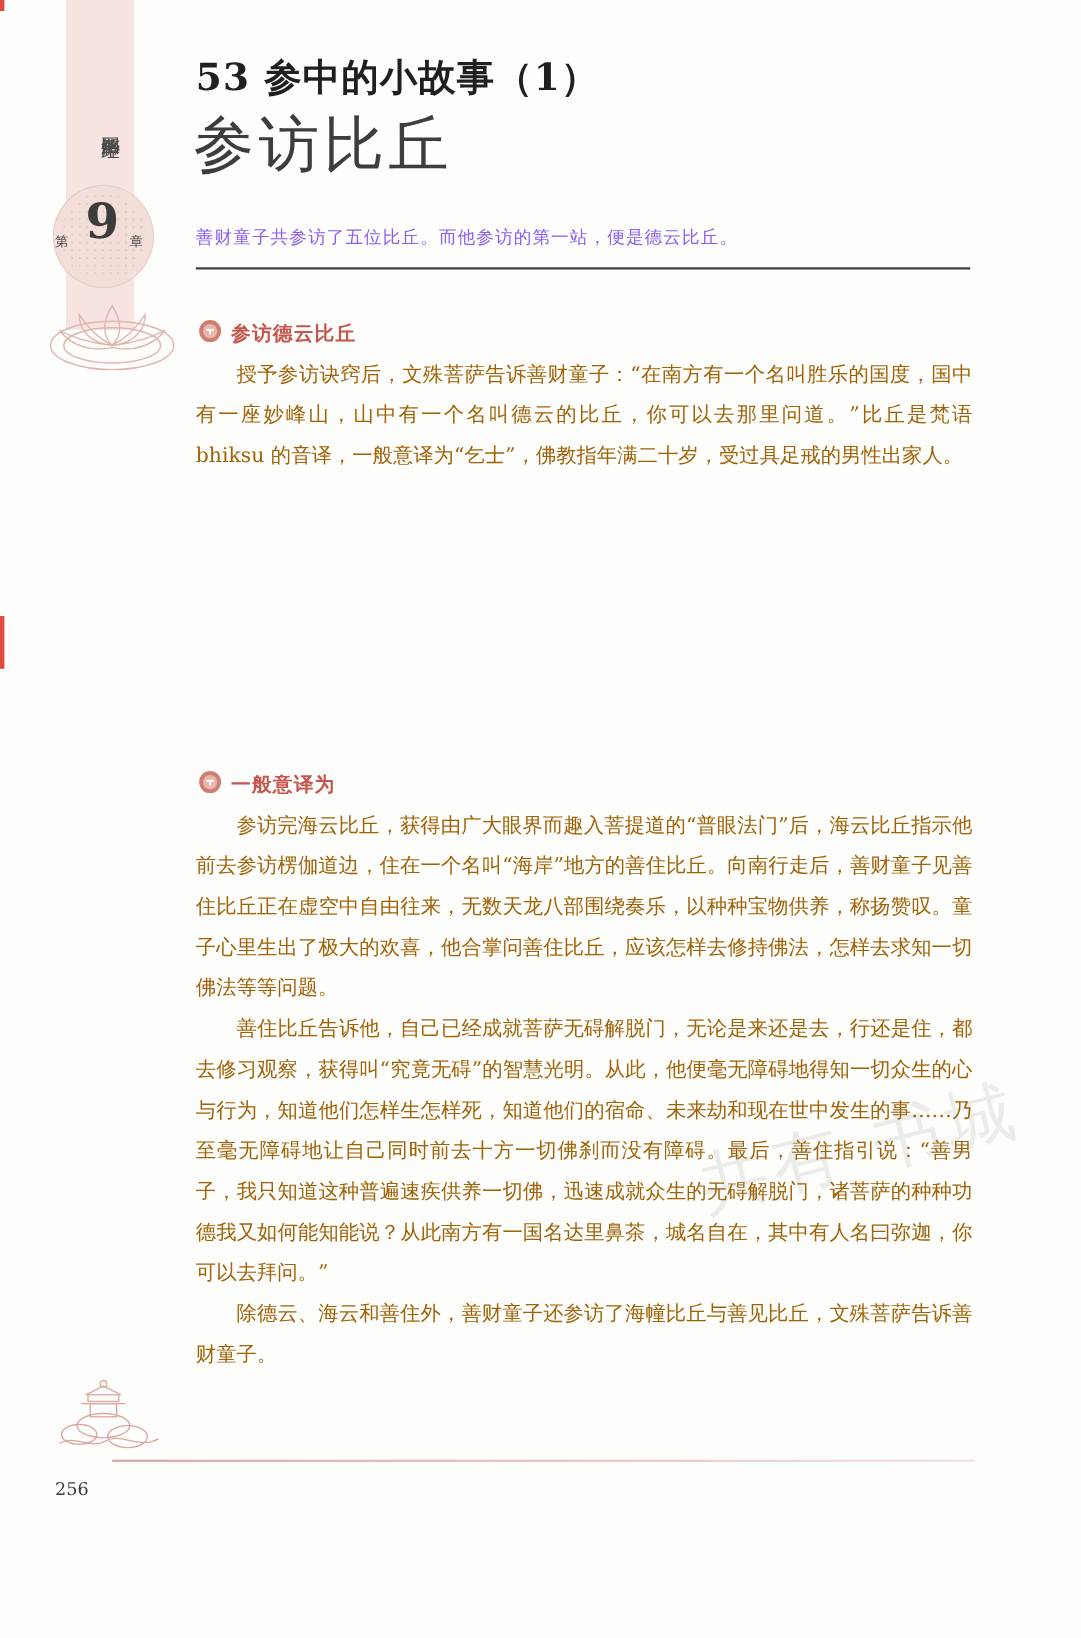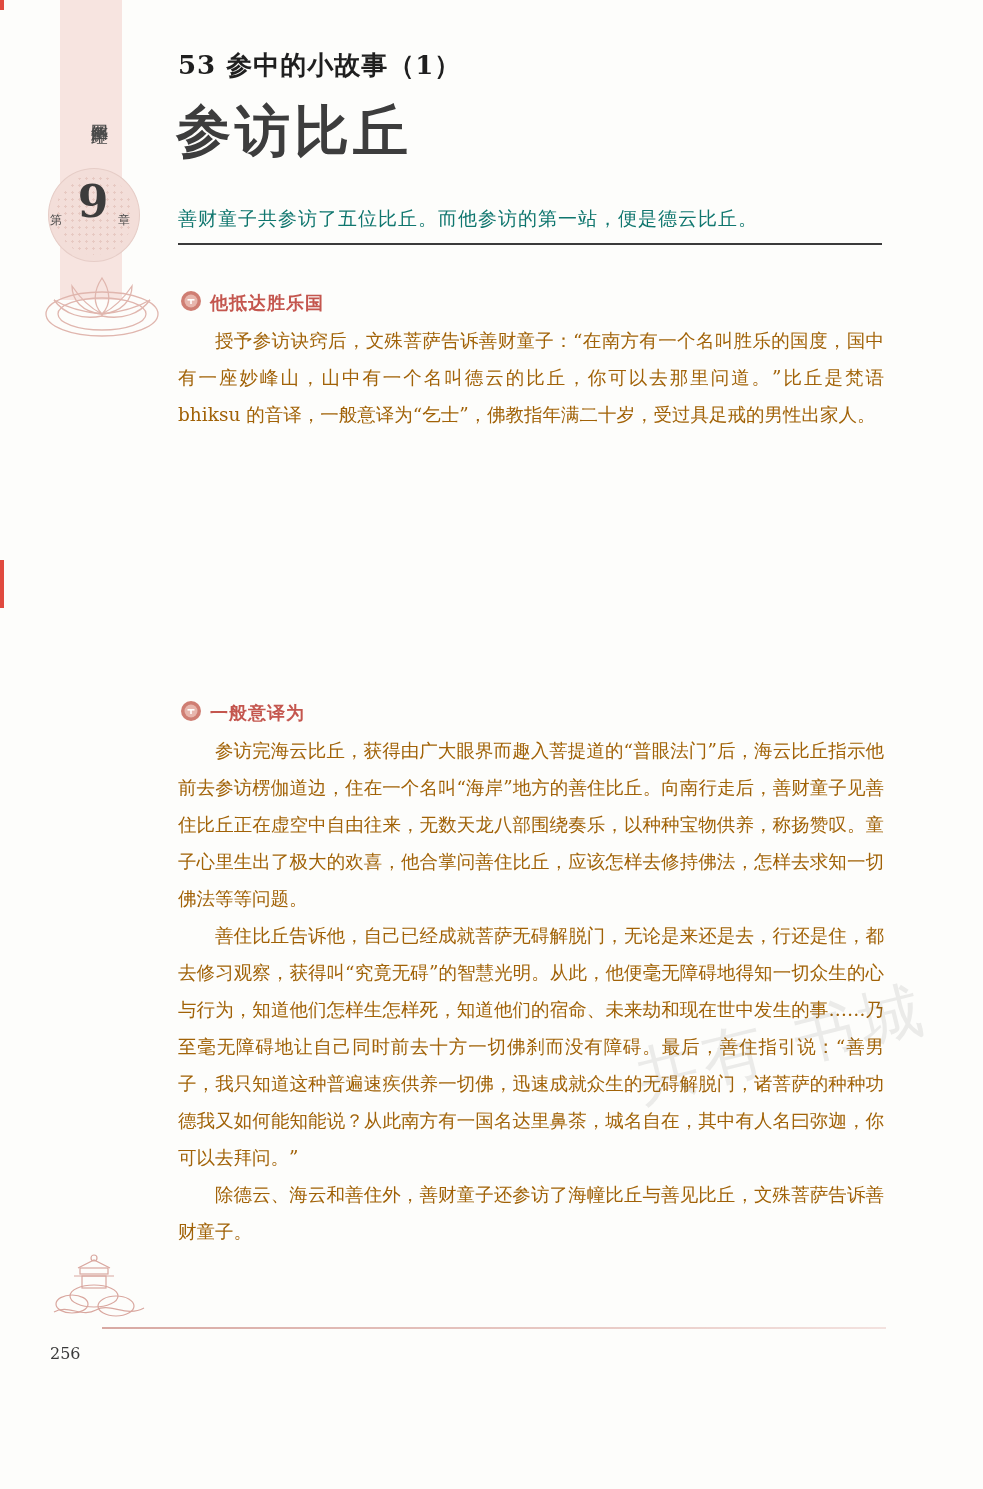--- a/index.html
+++ b/index.html
@@ -100,43 +100,43 @@
     width: 120px;
     height: 78px;
   }
   .lotus svg { display:block; }
 
   
   .kicker {
     position: absolute;
     left: 178px;
     top: 48px;
-    font-size: 26px;
+    font-size: 34px;
     font-weight: bold;
     color: #1f1f1f;
     letter-spacing: 1px;
     font-family: "DejaVu Serif", serif;
   }
   .main-title {
     position: absolute;
     left: 176px;
     top: 95px;
     font-size: 55px;
-    font-weight: bold;
+    font-weight: normal;
     letter-spacing: 4px;
     color: #3d3d3d;
     font-family: "DejaVu Serif", serif;
   }
   .lede {
     position: absolute;
     left: 178px;
     top: 206px;
     width: 700px;
-    font-size: 19px;
-    color: #0f766e;
+    font-size: 16px;
+    color: #8b5cf6;
     letter-spacing: 1px;
     font-family: "DejaVu Serif", serif;
   }
   .rule {
     position: absolute;
     left: 178px;
     top: 243px;
     width: 704px;
     height: 2px;
     background: #3b3b3b;
@@ -261,21 +261,21 @@
   <div class="rule"></div>
 
   <div class="sec-icon" style="left:180px; top:290px;">
     <svg width="22" height="22" viewBox="0 0 22 22">
       <circle cx="11" cy="11" r="10" fill="#cf7e73"></circle>
       <circle cx="11" cy="11" r="6.5" fill="#e7b6ad"></circle>
       <rect x="7.5" y="9" width="7" height="1.6" fill="#ffffff"></rect>
       <rect x="10.2" y="9" width="1.6" height="5" fill="#ffffff"></rect>
     </svg>
   </div>
-  <div class="section-head" style="left:210px; top:291px;">他抵达胜乐国</div>
+  <div class="section-head" style="left:210px; top:291px;">参访德云比丘</div>
 
   <div class="body-col" style="top:322px;">
     <p>授予参访诀窍后，文殊菩萨告诉善财童子：“在南方有一个名叫胜乐的国度，国中有一座妙峰山，山中有一个名叫德云的比丘，你可以去那里问道。”比丘是梵语 bhiksu 的音译，一般意译为“乞士”，佛教指年满二十岁，受过具足戒的男性出家人。</p>
   </div>
 
   <div class="sec-icon" style="left:180px; top:700px;">
     <svg width="22" height="22" viewBox="0 0 22 22">
       <circle cx="11" cy="11" r="10" fill="#cf7e73"></circle>
       <circle cx="11" cy="11" r="6.5" fill="#e7b6ad"></circle>
       <rect x="7.5" y="9" width="7" height="1.6" fill="#ffffff"></rect>

